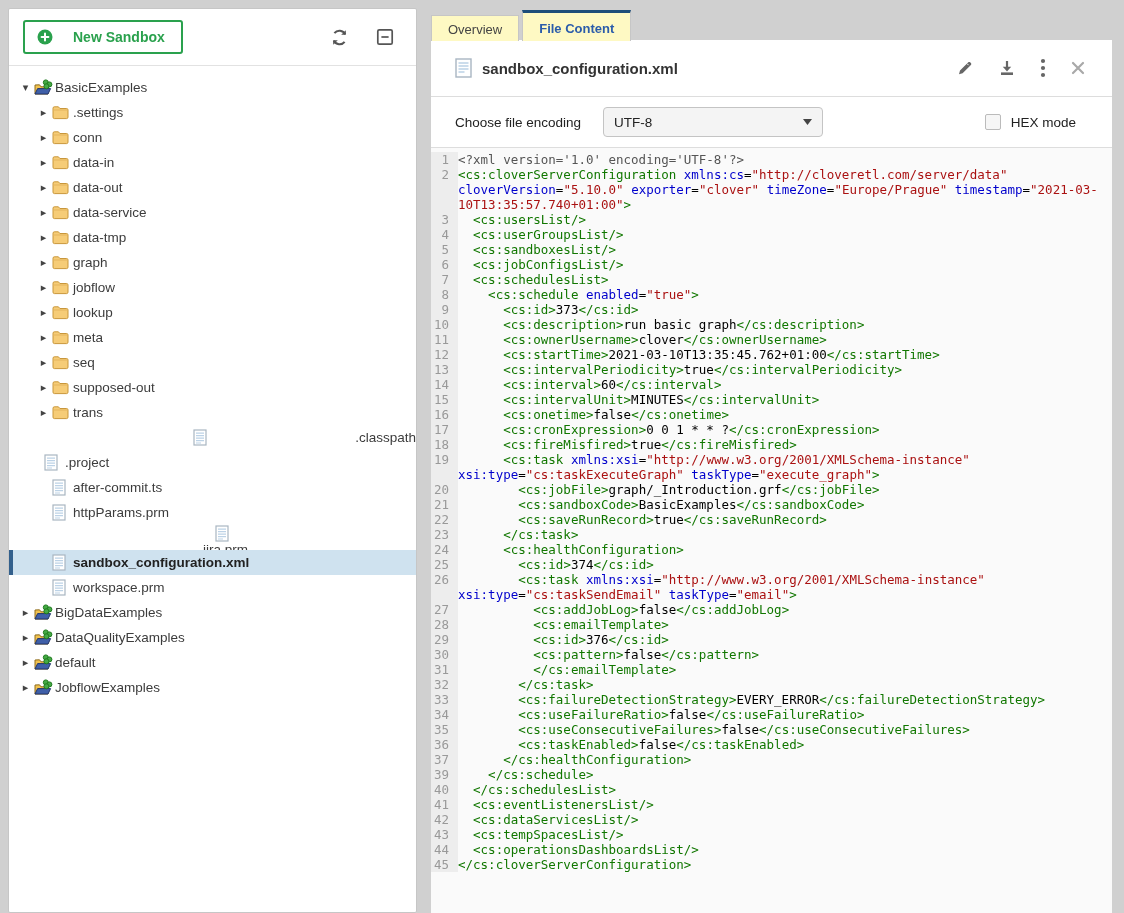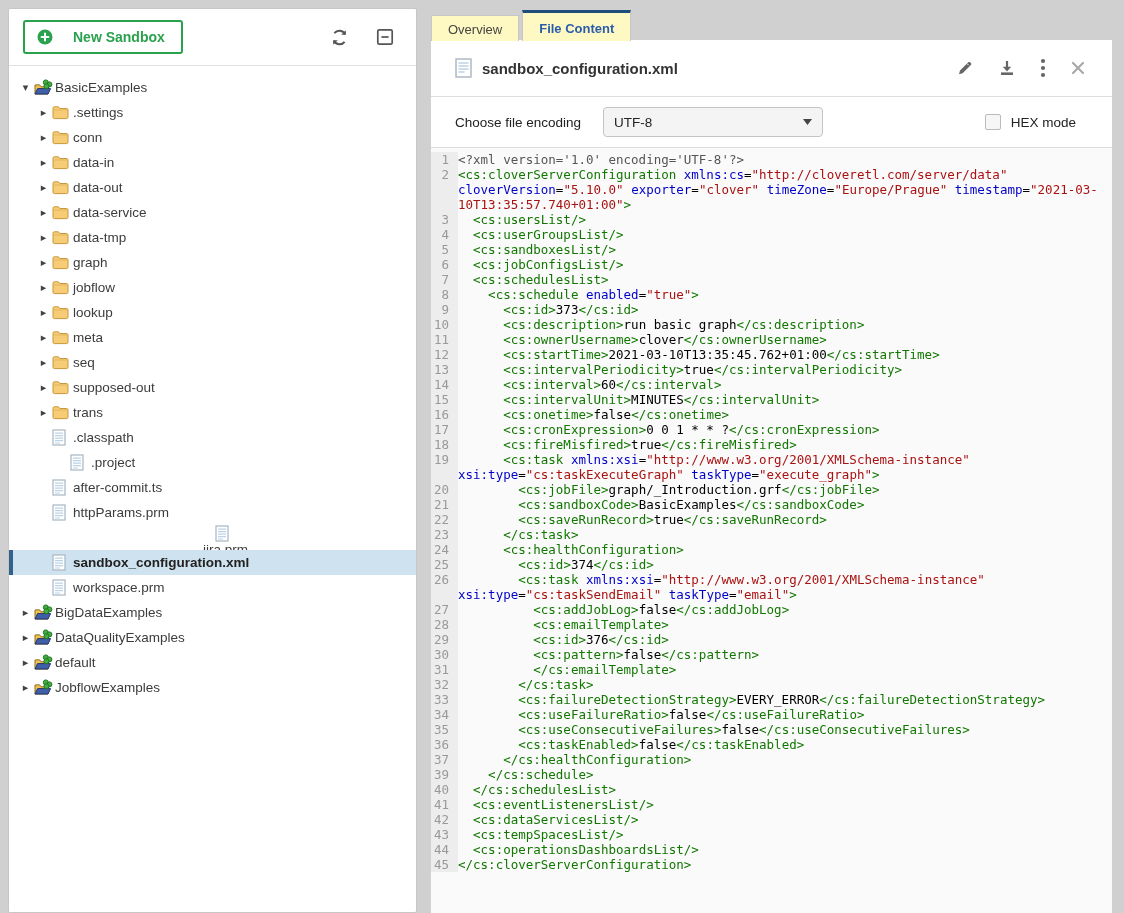--- a/index.html
+++ b/index.html
@@ -278,33 +278,33 @@
       <div class="tree-row" style="padding-left: 26px;">
         <span class="arrow">▸</span>
         <span class="ticon">
           <svg width="17" height="15" viewBox="0 0 17 15">
             <path d="M1 3.2C1 2.3 1.6 1.8 2.4 1.8h4l1.5 1.7h6.7c.9 0 1.4.6 1.4 1.4v7.3c0 .9-.6 1.4-1.4 1.4H2.4c-.9 0-1.4-.6-1.4-1.4z" fill="#f6cc77" stroke="#c9973b"></path>
             <path d="M1 5h15" stroke="#e3b45f"></path>
           </svg>
         </span>
         <span class="tlabel">trans</span>
       </div>
-      <div class="tree-row" style="padding-left: 26px;">
+      <div class="tree-row" style="padding-left: 26px; justify-content: space-between;">
         <span class="arrow"></span>
         <span class="ticon">
           <svg width="14" height="17" viewBox="0 0 14 17">
             <rect x="1" y="1" width="12" height="15" fill="#fff" stroke="#a9b6c2" stroke-width="1.2"></rect>
             <g stroke="#bcd2e6" stroke-width="1.2">
               <path d="M3 4.2h8M3 6.7h8M3 9.2h8M3 11.7h8M3 14h5"></path>
             </g>
           </svg>
         </span>
         <span class="tlabel">.classpath</span>
       </div>
-      <div class="tree-row" style="padding-left: 44px; text-align: center;">
+      <div class="tree-row" style="padding-left: 18px; text-align: center;">
         <span class="arrow"></span>
         <span class="ticon">
           <svg width="14" height="17" viewBox="0 0 14 17">
             <rect x="1" y="1" width="12" height="15" fill="#fff" stroke="#a9b6c2" stroke-width="1.2"></rect>
             <g stroke="#bcd2e6" stroke-width="1.2">
               <path d="M3 4.2h8M3 6.7h8M3 9.2h8M3 11.7h8M3 14h5"></path>
             </g>
           </svg>
         </span>
         <span class="tlabel">.project</span>

